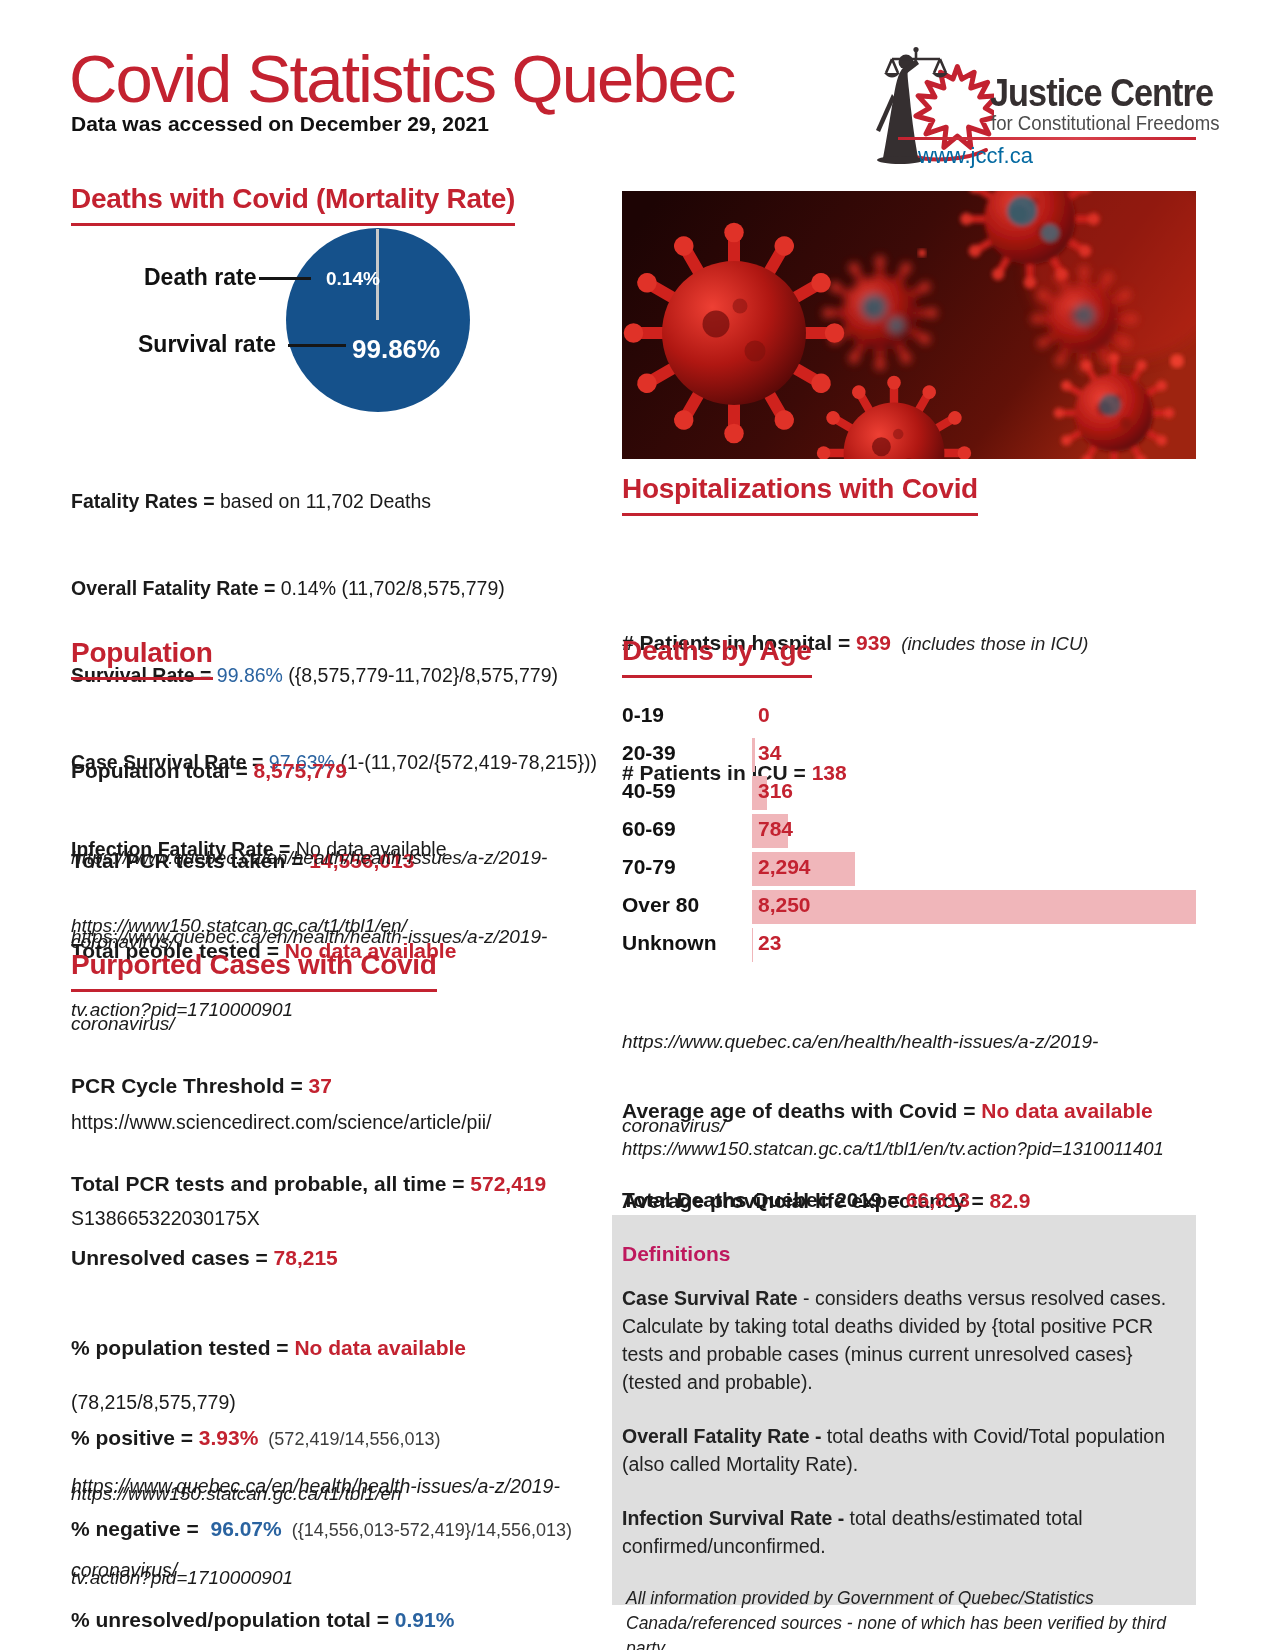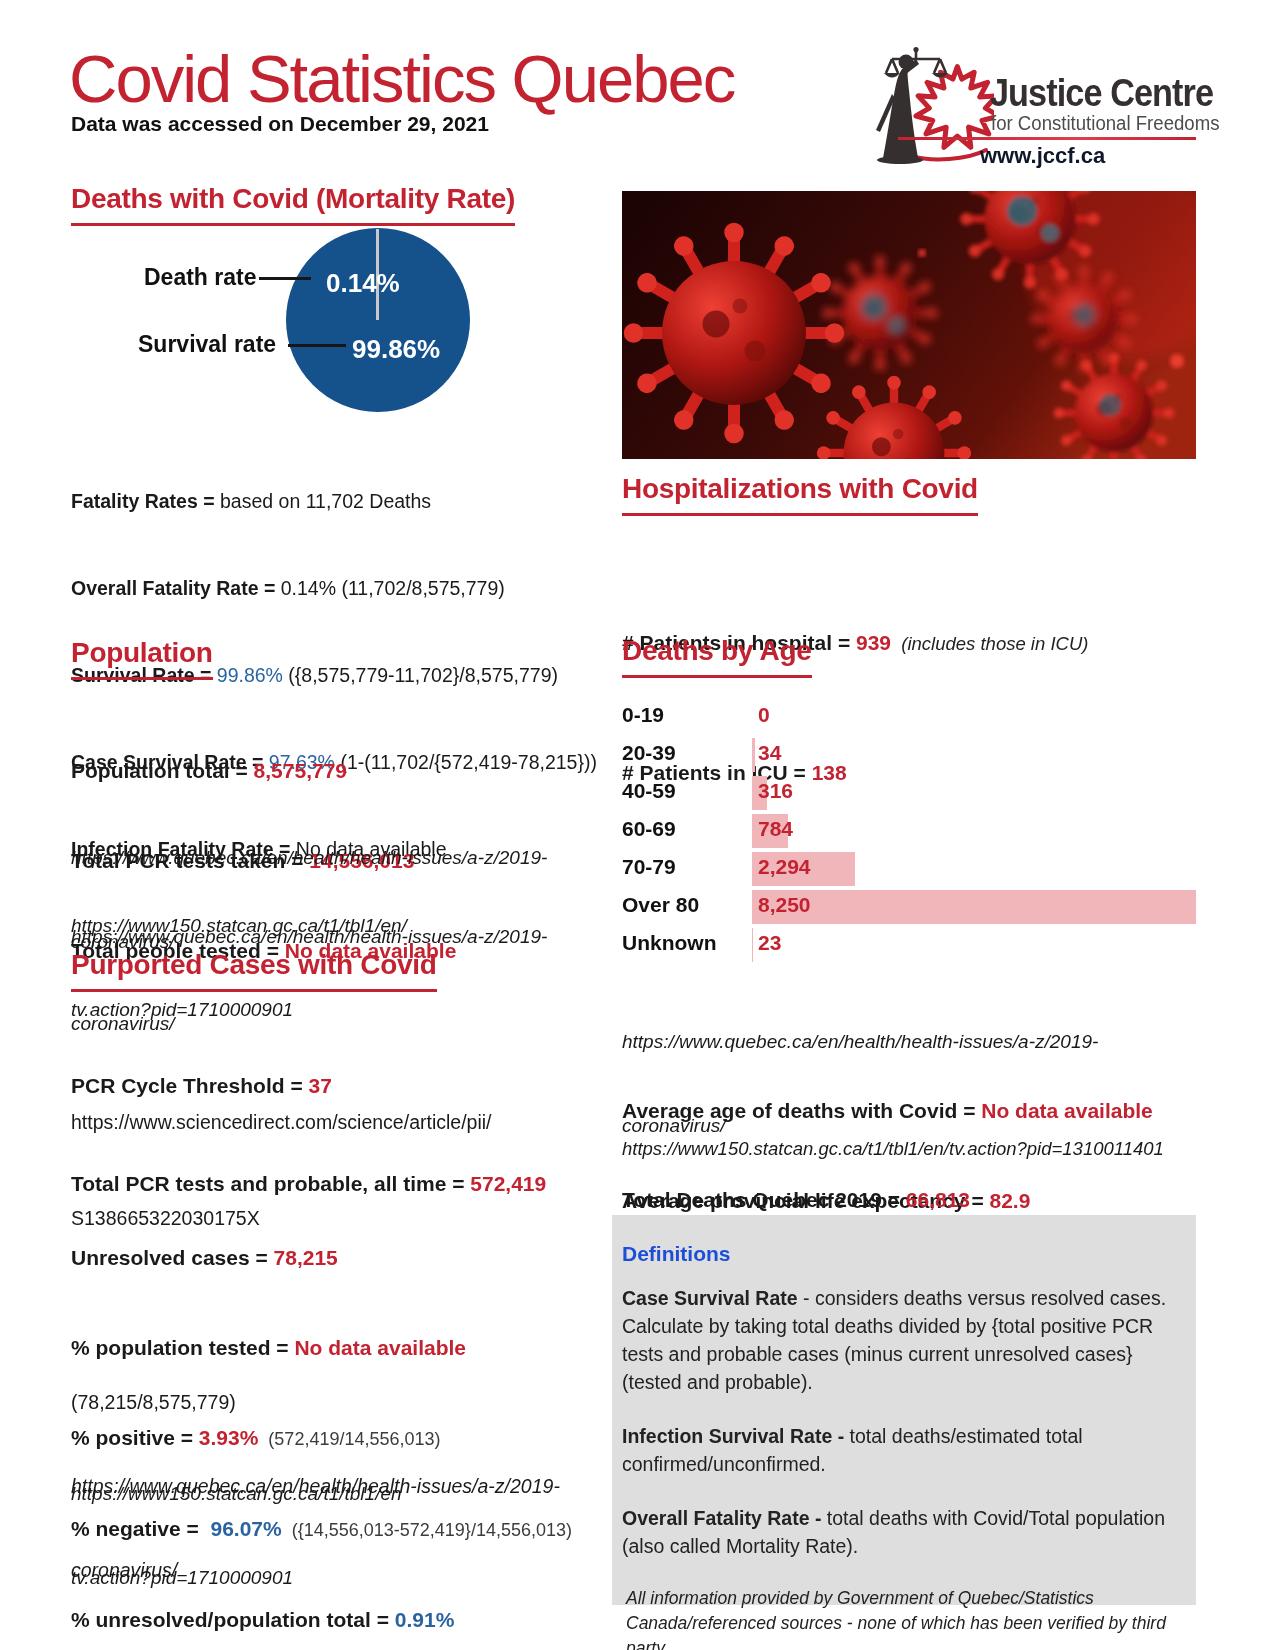--- a/index.html
+++ b/index.html
@@ -28,29 +28,29 @@
   .pie-val{position:absolute;color:#fff;font-weight:bold;white-space:nowrap}
   .callout{position:absolute;font-size:23px;font-weight:bold;color:#111;white-space:nowrap}
   .callout-line{position:absolute;height:3px;background:#161616}
   
   .age-row{position:absolute;left:622px;width:574px;height:34px}
   .age-label{position:absolute;left:0;top:3px;font-size:21px;font-weight:bold;color:#111;white-space:nowrap}
   .age-bar{position:absolute;left:130px;top:0;height:34px;background:var(--c-bar_pink)}
   .age-val{position:absolute;left:136px;top:3px;font-size:21px;font-weight:bold;color:var(--c-red);white-space:nowrap}
   
   .def-box{position:absolute;left:612px;top:1215px;width:584px;height:390px;background:var(--c-box_gray);padding:25px 24px 0 10px;font-size:19.5px;line-height:28px;color:#222}
-  .def-h{font-size:21px;font-weight:bold;margin:0 0 5px 0;color:#1d4ed8}
+  .def-h{font-size:21px;font-weight:bold;margin:0 0 5px 0;color:#be185d}
   .def-p{margin:16px 0 26px 0}
   .def-note{font-size:17.5px;line-height:25px;font-style:italic;margin:4px}
   
   .logo-art{position:absolute;left:862px;top:46px}
   .logo-name{position:absolute;left:990px;top:72px;font-size:38px;font-weight:bold;color:var(--c-logo_dark);letter-spacing:-1px;transform:scaleX(.9);transform-origin:left;white-space:nowrap}
   .logo-tagline{position:absolute;left:991px;top:112px;font-size:20px;color:#4C4C4C;transform:scaleX(.93);transform-origin:left;white-space:nowrap}
   .logo-rule{position:absolute;left:898px;top:137px;width:298px;height:3px;background:linear-gradient(90deg,#C32230,#D8414B 60%,#C32230)}
-  .logo-site{position:absolute;left:980px;top:143px;font-size:22px;font-weight:bold;color:#0f172a;white-space:nowrap}
+  .logo-site{position:absolute;left:918px;top:143px;font-size:22px;font-weight:normal;color:#0369a1;white-space:nowrap}
   
   .virus-img{position:absolute;left:622px;top:191px;width:574px;height:268px;overflow:hidden}
 </style>
 </head>
 <body>
 
 <div class="page">
 
   <div class="title">Covid Statistics Quebec</div>
   <div class="subtitle">Data was accessed on December 29, 2021</div>
@@ -187,21 +187,21 @@
       <use href="#vir" transform="translate(112,142) scale(1.5)"></use>
       <use href="#vir" transform="translate(272,262) scale(1.05)"></use>
     </svg>
   </div>
 
   <div class="sec" style="left:71px;top:184px"><span>Deaths with Covid (Mortality Rate)</span></div>
 
   <div class="pie-wrap">
     <div class="pie-circle"></div>
     <div class="pie-line"></div>
-    <span class="pie-val" style="left:40px;top:40px;font-size:26px">0.14%</span>
+    <span class="pie-val" style="left:40px;top:40px;font-size:19px">0.14%</span>
     <span class="pie-val" style="left:66px;top:106px;font-size:26px">99.86%</span>
   </div>
   <div class="callout" style="left:144px;top:264px">Death rate</div>
   <div class="callout-line" style="left:259px;top:277px;width:52px"></div>
   <div class="callout" style="left:138px;top:331px">Survival rate</div>
   <div class="callout-line" style="left:288px;top:344px;width:58px"></div>
 
   <div class="block" style="left:71px;top:429px;font-size:19.5px;line-height:29px">
     <div class="line"><span class="b">Fatality Rates =</span><span> based on 11,702 Deaths</span></div>
     <div class="line"><span class="b">Overall Fatality Rate =</span><span> 0.14% (11,702/8,575,779)</span></div>
@@ -319,18 +319,18 @@
     <div class="line it">https://www150.statcan.gc.ca/t1/tbl1/en/tv.action?pid=1310011401</div>
   </div>
 
   <div class="block" style="left:622px;top:1140px;font-size:21px">
     <div class="line"><span class="b">Total Deaths Quebec 2019 =</span><span class="b red"> 66,813</span></div>
   </div>
 
   <div class="def-box">
     <div class="def-h">Definitions</div>
     <p class="def-p"><span class="b">Case Survival Rate</span><span> - considers deaths versus resolved cases. Calculate by taking total deaths divided by {total positive PCR tests and probable cases (minus current unresolved cases}(tested and probable).</span></p>
+    <p class="def-p"><span class="b">Overall Fatality Rate -</span><span> total deaths with Covid/Total population (also called Mortality Rate).</span></p>
     <p class="def-p"><span class="b">Infection Survival Rate -</span><span> total deaths/estimated total confirmed/unconfirmed.</span></p>
-    <p class="def-p"><span class="b">Overall Fatality Rate -</span><span> total deaths with Covid/Total population (also called Mortality Rate).</span></p>
     <p class="def-note">All information provided by Government of Quebec/Statistics Canada/referenced sources - none of which has been verified by third party.</p>
   </div>
 
 </div>
 
 </body></html>

